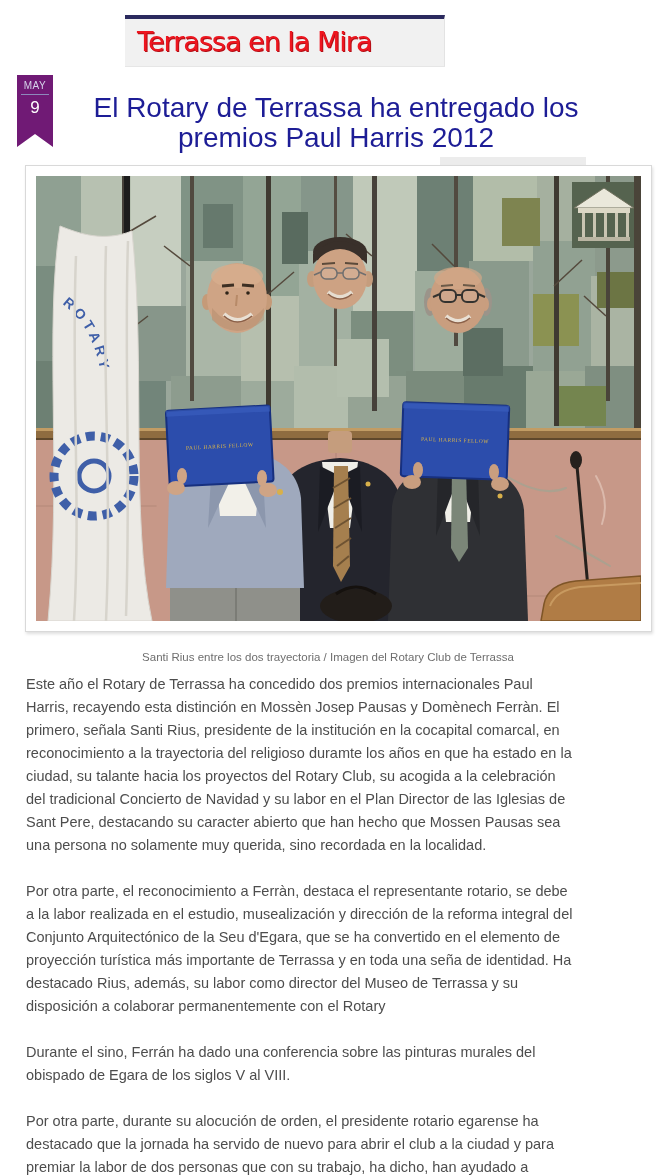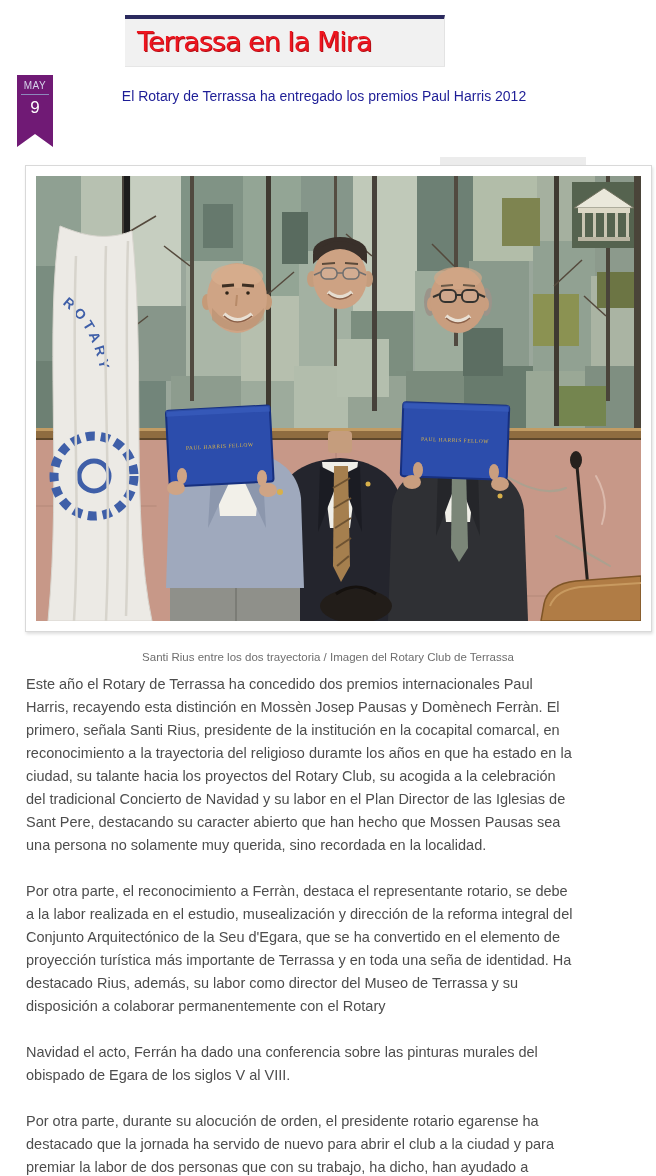--- a/index.html
+++ b/index.html
@@ -23,22 +23,22 @@
     position:absolute;left:17px;top:75px;width:36px;height:72px;
     background:#701a75;text-align:center;
     -webkit-clip-path:polygon(0 0,100% 0,100% 100%,50% 82%,0 100%);
     clip-path:polygon(0 0,100% 0,100% 100%,50% 82%,0 100%);
   }
   .date-badge .month{font-size:10px;color:#d6d3ea;padding-top:5px;letter-spacing:.5px;}
   .date-badge .sep{height:1px;background:#8d89bb;margin:3px 4px 0 4px;}
   .date-badge .day{font-size:17px;color:#ffffff;padding-top:3px;}
   
   .post-title{
-    position:absolute;left:58px;top:77px;width:524px;margin:4px;
-    text-align:center;font-weight:normal;font-size:14px;line-height:30px;color:#1d1d96;
+    position:absolute;left:58px;top:77px;width:524px;margin:16px;
+    text-align:center;font-weight:normal;font-size:28px;line-height:30px;color:#1d1d96;
   }
   
   .title-shadow{
     position:absolute;left:440px;top:157px;width:146px;height:12px;
     background:#ececec;border-bottom:1px solid #dddddd;
   }
   
   .photo-frame{
     position:absolute;left:25px;top:165px;width:627px;height:467px;box-sizing:border-box;
     background:#ffffff;border:1px solid #d9d9d9;padding:10px;
@@ -327,16 +327,16 @@
       <path d="M514,430 Q520,414 544,411 L605,407" stroke="#c89a60" stroke-width="2" fill="none"></path>
     </g>
   </svg>
 </div>
 
 <div class="photo-caption">Santi Rius entre los dos trayectoria / Imagen del Rotary Club de Terrassa</div>
 
 <div class="article">
   <p>Este año el Rotary de Terrassa ha concedido dos premios internacionales Paul Harris, recayendo esta distinción en Mossèn Josep Pausas y Domènech Ferràn. El primero, señala Santi Rius, presidente de la institución en la cocapital comarcal, en reconocimiento a la trayectoria del religioso duramte los años en que ha estado en la ciudad, su talante hacia los proyectos del Rotary Club, su acogida a la celebración del tradicional Concierto de Navidad y su labor en el Plan Director de las Iglesias de Sant Pere, destacando su caracter abierto que han hecho que Mossen Pausas sea una persona no solamente muy querida, sino recordada en la localidad.</p>
   <p>Por otra parte, el reconocimiento a Ferràn, destaca el representante rotario, se debe a la labor realizada en el estudio, musealización y dirección de la reforma integral del Conjunto Arquitectónico de la Seu d'Egara, que se ha convertido en el elemento de proyección turística más importante de Terrassa y en toda una seña de identidad. Ha destacado Rius, además, su labor como director del Museo de Terrassa y su disposición a colaborar permanentemente con el Rotary</p>
-  <p>Navidad el acto, Ferrán ha dado una conferencia sobre las pinturas murales del obispado de Egara de los siglos V al VIII.</p>
+  <p>Durante el sino, Ferrán ha dado una conferencia sobre las pinturas murales del obispado de Egara de los siglos V al VIII.</p>
   <p>Por otra parte, durante su alocución de orden, el presidente rotario egarense ha destacado que la jornada ha servido de nuevo para abrir el club a la ciudad y para premiar la labor de dos personas que con su trabajo, ha dicho, han ayudado a recuperar uno de los elementos más importantes y significativos de la historia de la ciudad.</p>
 
 </div>
 
 </body></html>

